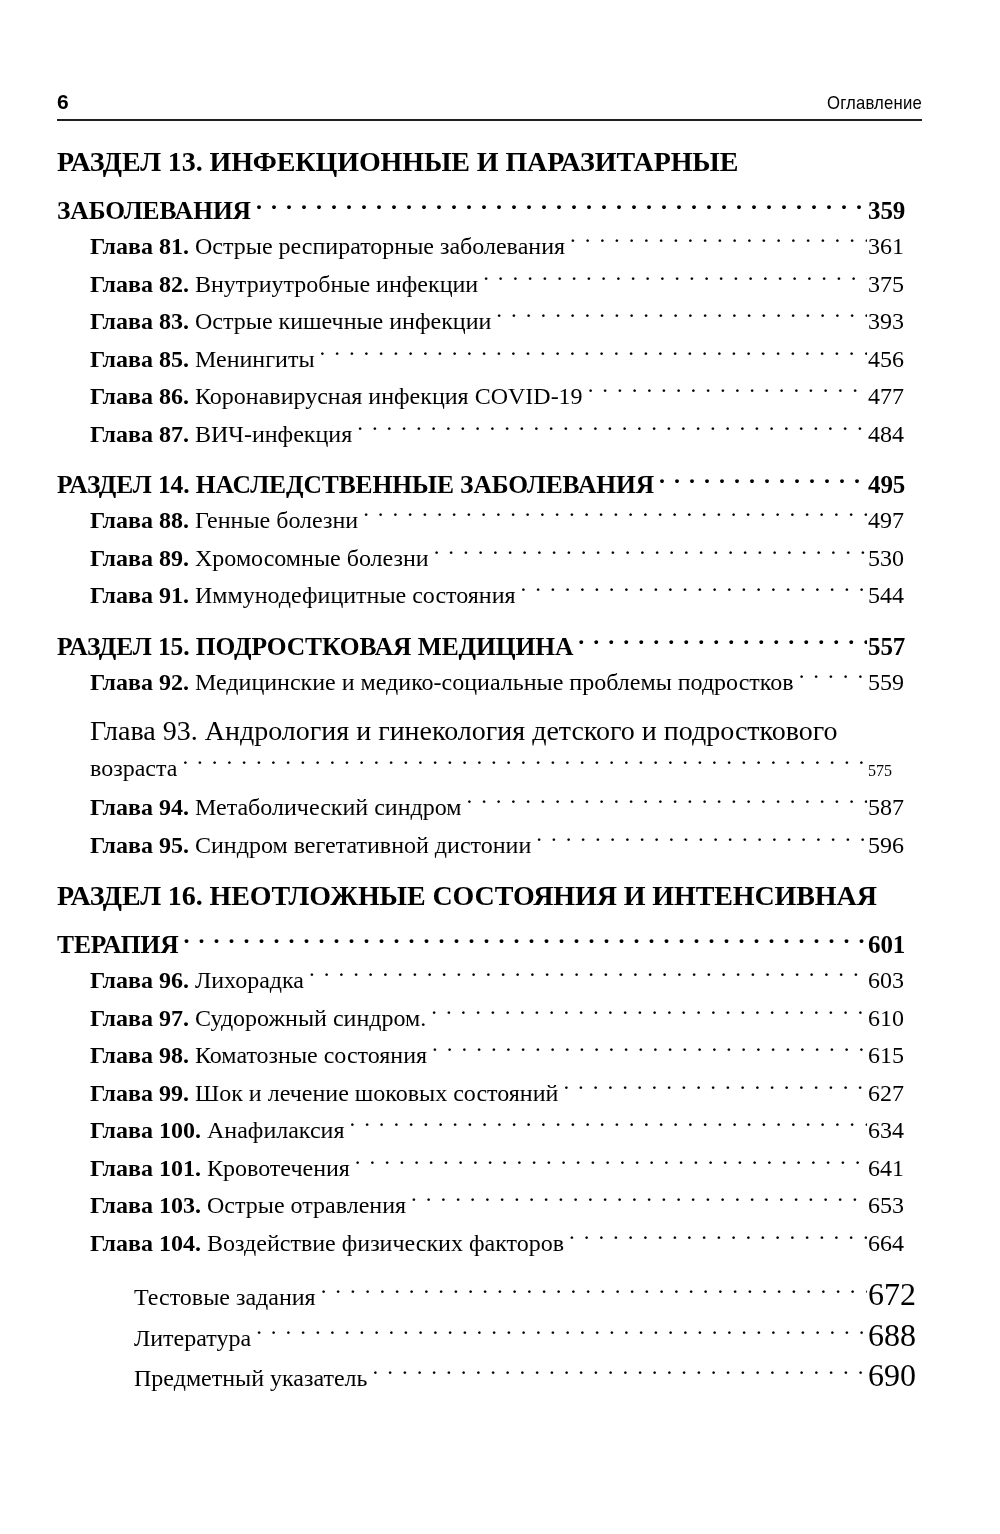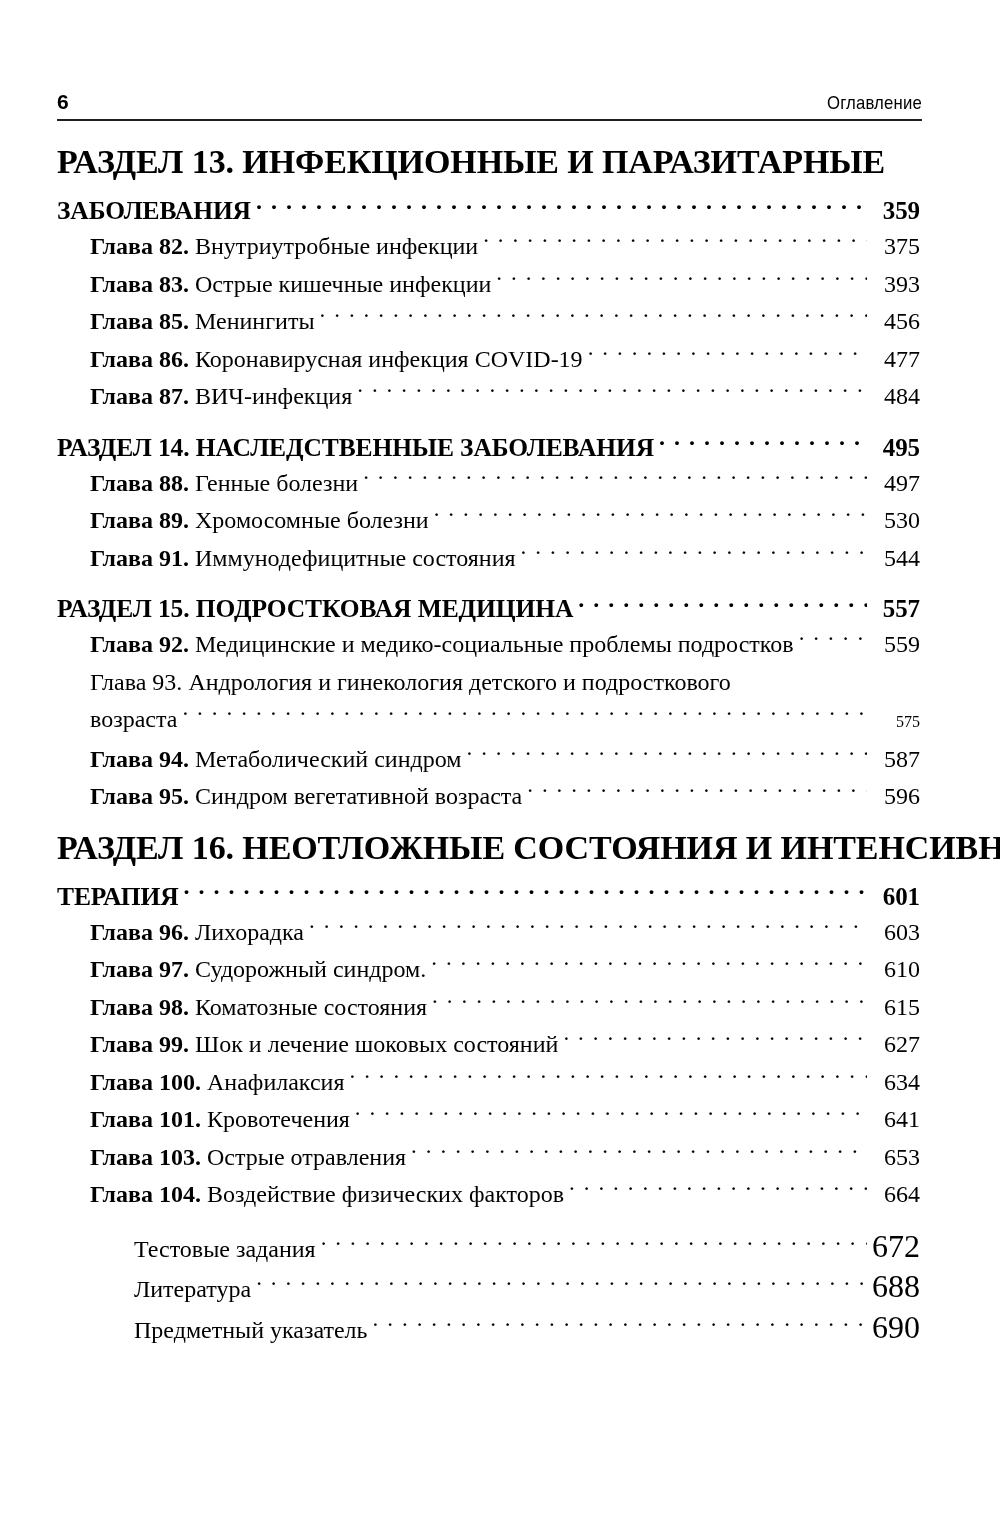--- a/index.html
+++ b/index.html
@@ -86,40 +86,39 @@
   .entry .leader::after {
     content: ". . . . . . . . . . . . . . . . . . . . . . . . . . . . . . . . . . . . . . . . . . . . . . . . . . . . . . . . . . . . . . . . . . . . . . . . . . . . . . . . . . . . . . . . .";
     position: absolute;
     left: 0;
     bottom: 0.02em;
     white-space: nowrap;
     letter-spacing: 0px;
   }
   .entry .pg {
     flex: 0 0 auto;
-    text-align: right;
     min-width: 52px;
     white-space: nowrap;
   }
 
   
   .section-head {
     font-weight: bold;
     font-size: 25.5px;
     line-height: 35px;
     letter-spacing: -0.1px;
     margin-top: 14px;
   }
   .section-head .txt { font-weight: bold; }
   .section-head .pg { font-weight: bold; font-size: 25px; }
   .section-head .leader::after { font-size: 24px; letter-spacing: 1.5px; }
   
   .section-line {
     font-weight: bold;
-    font-size: 34px;
+    font-size: 28px;
     line-height: 35px;
     letter-spacing: -0.1px;
     white-space: nowrap;
   }
   .section-block { margin-top: 14px; }
   .section-block.first { margin-top: 0; }
 
   
   .chapter {
     font-size: 24px;
@@ -129,24 +128,25 @@
   }
   .chapter .label {
     font-weight: bold;
   }
   .chapter .title { font-weight: normal; }
   .chapter .pg { font-weight: normal; font-size: 24px; }
   .chapter .leader::after { font-size: 23px; letter-spacing: 1.6px; }
 
   
   .chapter-line {
-    font-size: 24px;
+    font-size: 28px;
     line-height: 37.5px;
     padding-left: 33px;
     white-space: nowrap;
+    margin-top: 11px;
   }
   .chapter-cont {
     font-size: 24px;
     line-height: 37.5px;
     padding-left: 33px;
     box-sizing: border-box;
   }
   .chapter-cont .pg { font-weight: normal; font-size: 16px; }
   .chapter-cont .leader::after { font-size: 23px; letter-spacing: 1.6px; }
 
@@ -175,20 +175,25 @@
 
   <div class="toc" id="toc-root">
       <div class="section-block first">
         <div class="section-line">РАЗДЕЛ 13. ИНФЕКЦИОННЫЕ И ПАРАЗИТАРНЫЕ</div>
         <div class="entry section-head">
           <span class="txt">ЗАБОЛЕВАНИЯ</span>
           <span class="leader"></span>
           <span class="pg">359</span>
         </div>
         <div class="entry chapter">
+          <span class="txt"><span class="label">Глава 81. </span><span class="title">Острые респираторные заболевания</span></span>
+          <span class="leader"></span>
+          <span class="pg">361</span>
+        </div>
+        <div class="entry chapter">
           <span class="txt"><span class="label">Глава 82. </span><span class="title">Внутриутробные инфекции</span></span>
           <span class="leader"></span>
           <span class="pg">375</span>
         </div>
         <div class="entry chapter">
           <span class="txt"><span class="label">Глава 83. </span><span class="title">Острые кишечные инфекции</span></span>
           <span class="leader"></span>
           <span class="pg">393</span>
         </div>
         <div class="entry chapter">
@@ -245,21 +250,21 @@
           <span class="txt">возраста</span>
           <span class="leader"></span>
           <span class="pg">575</span>
         </div>
         <div class="entry chapter">
           <span class="txt"><span class="label">Глава 94. </span><span class="title">Метаболический синдром</span></span>
           <span class="leader"></span>
           <span class="pg">587</span>
         </div>
         <div class="entry chapter">
-          <span class="txt"><span class="label">Глава 95. </span><span class="title">Синдром вегетативной возраста</span></span>
+          <span class="txt"><span class="label">Глава 95. </span><span class="title">Синдром вегетативной дистонии</span></span>
           <span class="leader"></span>
           <span class="pg">596</span>
         </div>
       </div>
       <div class="section-block">
         <div class="section-line">РАЗДЕЛ 16. НЕОТЛОЖНЫЕ СОСТОЯНИЯ И ИНТЕНСИВНАЯ</div>
         <div class="entry section-head">
           <span class="txt">ТЕРАПИЯ</span>
           <span class="leader"></span>
           <span class="pg">601</span>

